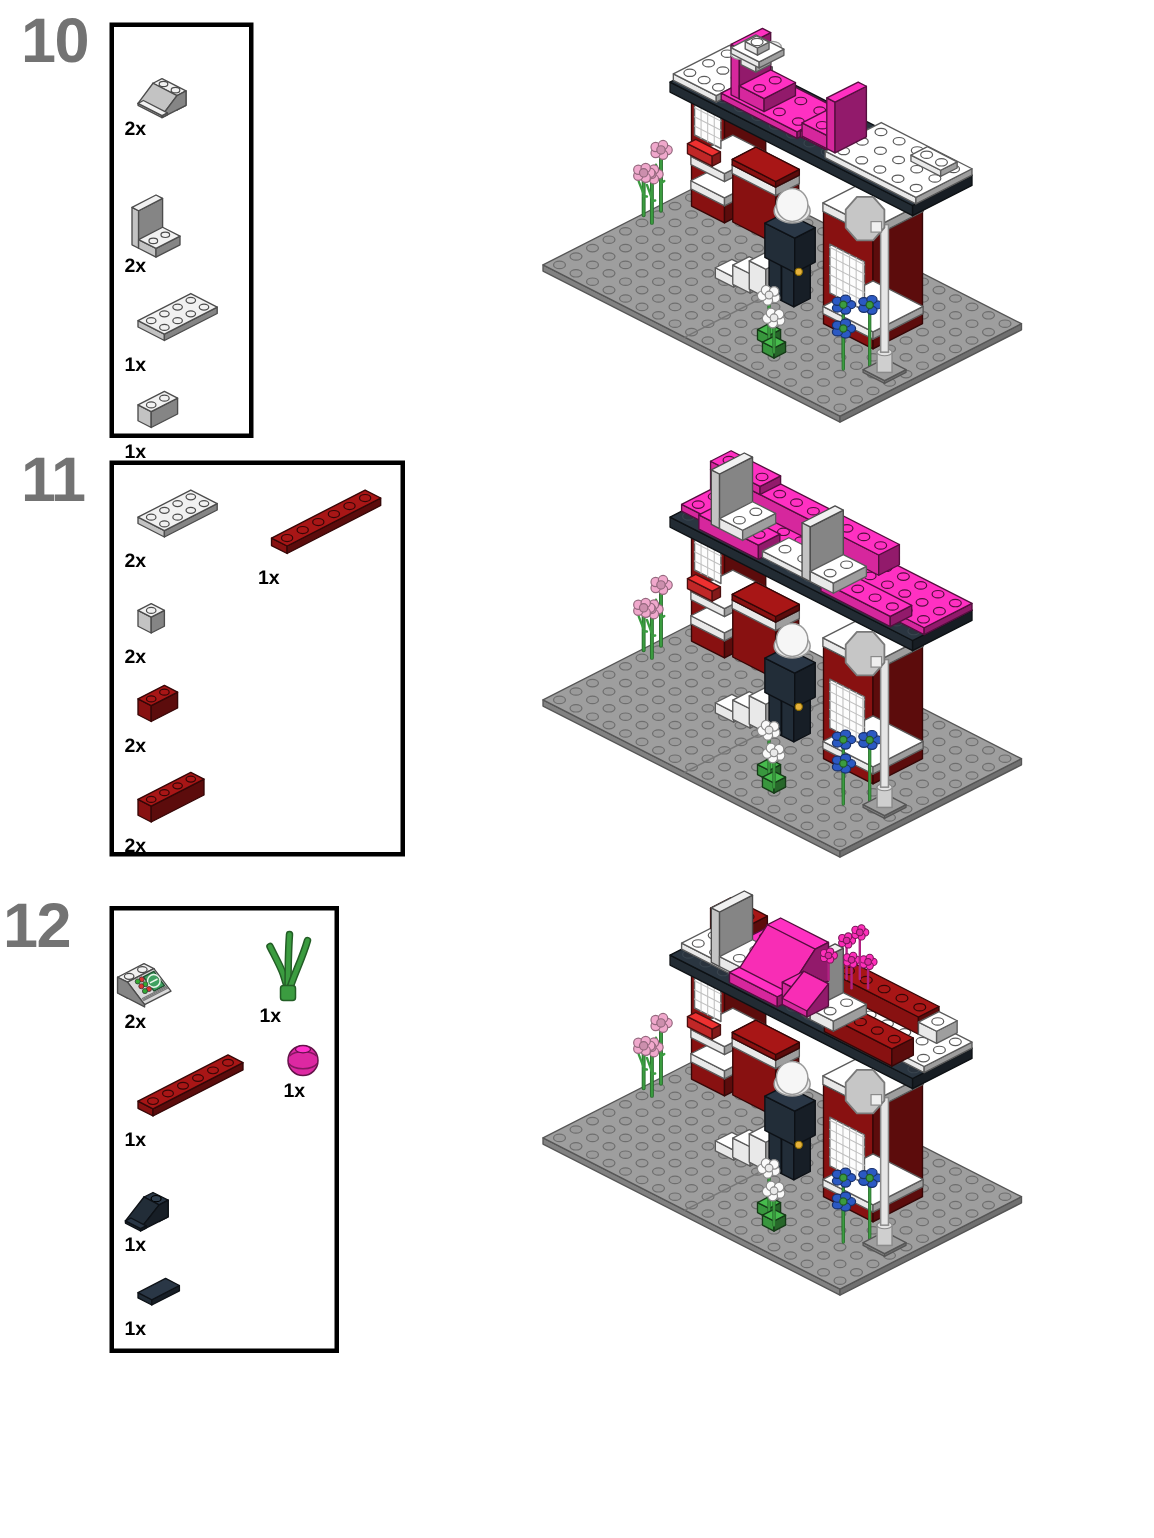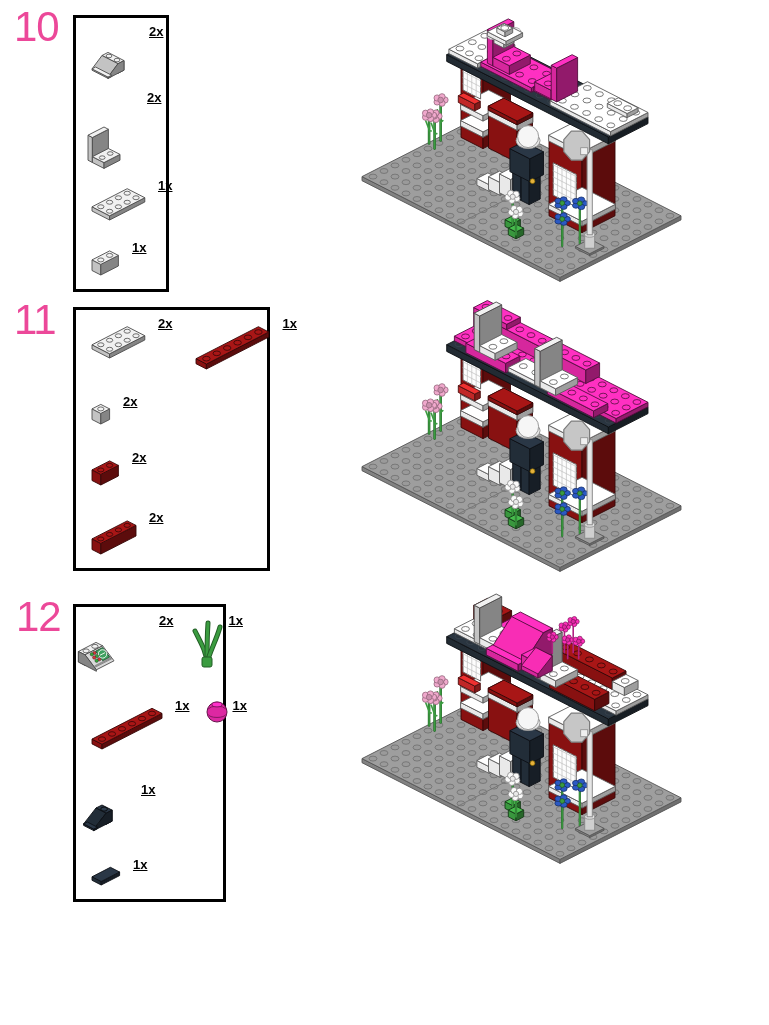--- a/index.html
+++ b/index.html
@@ -1,20 +1,20 @@
 <!DOCTYPE html>
 <html><head>
 <meta charset="utf-8">
 <style>
   html,body{margin:0;padding:0;background:#fff;}
   body{width:769px;height:1025px;position:relative;font-family:"Liberation Sans",sans-serif;overflow:hidden;}
-  .stepnum{position:absolute;font-size:42px;font-weight:normal;color:#ec4899;line-height:1;letter-spacing:-1px;}
+  .stepnum{position:absolute;font-size:42px;font-weight:bold;color:#737373;line-height:1;letter-spacing:-1px;}
   .partsbox{position:absolute;border:3px solid #000;background:#fff;box-sizing:border-box;padding:6px 6px;display:flex;flex-direction:column;}
   .prow{display:flex;flex-direction:row;align-items:flex-start;}
-  .pcell{display:flex;align-items:flex-start;text-decoration:underline;}
+  .pcell{display:flex;flex-direction:column;align-items:flex-start;}
   .qty{font-size:13px;font-weight:bold;color:#000;margin-top:1px;margin-left:1px;line-height:1.1;}
   .render{position:absolute;}
   svg{display:block;overflow:visible;}
 </style>
 </head>
 <body>
 
 <div class="stepnum" id="num0" style="left:14px;top:6px;">10</div>
 <div class="partsbox" id="box0" style="left:73px;top:15px;width:96px;height:277px;justify-content:space-between;">
     <div class="prow" style="gap: 0px;">
@@ -147,21 +147,21 @@
           <ellipse cx="45.2" cy="15.4" rx="3.168" ry="1.9844" fill="#a81616" stroke="#350707" stroke-width="0.8"></ellipse>
           <ellipse cx="36.400000000000006" cy="19.910000000000004" rx="3.168" ry="1.9844" fill="#a81616" stroke="#350707" stroke-width="0.8"></ellipse>
           <ellipse cx="27.6" cy="24.42" rx="3.168" ry="1.9844" fill="#a81616" stroke="#350707" stroke-width="0.8"></ellipse>
           <ellipse cx="18.8" cy="28.93" rx="3.168" ry="1.9844" fill="#a81616" stroke="#350707" stroke-width="0.8"></ellipse>
         </svg>
         <div class="qty">2x</div>
       </div>
     </div>
   </div>
 
-<div class="stepnum" id="num2" style="left:16px;top:596px;">12</div>
+<div class="stepnum" id="num2" style="left:2px;top:596px;">12</div>
 <div class="partsbox" id="box2" style="left:73px;top:604px;width:153px;height:298px;justify-content:space-between;">
     <div class="prow" style="gap: 14px;">
       <div class="pcell">
         <svg width="76" height="60" viewBox="0 0 76 60">
           <polygon points="-3.6,38.5 3.0,41.8 3.0,52.4 -3.6,49.0" fill="#c3c3c3" stroke="#4c4c4c" stroke-width="0.9" stroke-linejoin="round"></polygon>
           <polygon points="3.0,41.8 20.6,32.8 20.6,43.4 3.0,52.4" fill="#858585" stroke="#4c4c4c" stroke-width="0.9" stroke-linejoin="round"></polygon>
           <polygon points="14.0,29.4 20.6,32.8 3.0,41.8 -3.6,38.5" fill="#f1f1f1" stroke="#4c4c4c" stroke-width="0.9" stroke-linejoin="round"></polygon>
           <ellipse cx="12.9" cy="33.38625" rx="3.168" ry="1.9844" fill="#f1f1f1" stroke="#4c4c4c" stroke-width="0.8"></ellipse>
           <ellipse cx="4.1" cy="37.896249999999995" rx="3.168" ry="1.9844" fill="#f1f1f1" stroke="#4c4c4c" stroke-width="0.8"></ellipse>
           <polygon points="20.6,32.8 3.0,41.8 14.4,56.8 32.0,47.8" fill="#d9d9d9" stroke="#4c4c4c" stroke-width="0.9" stroke-linejoin="round"></polygon>

